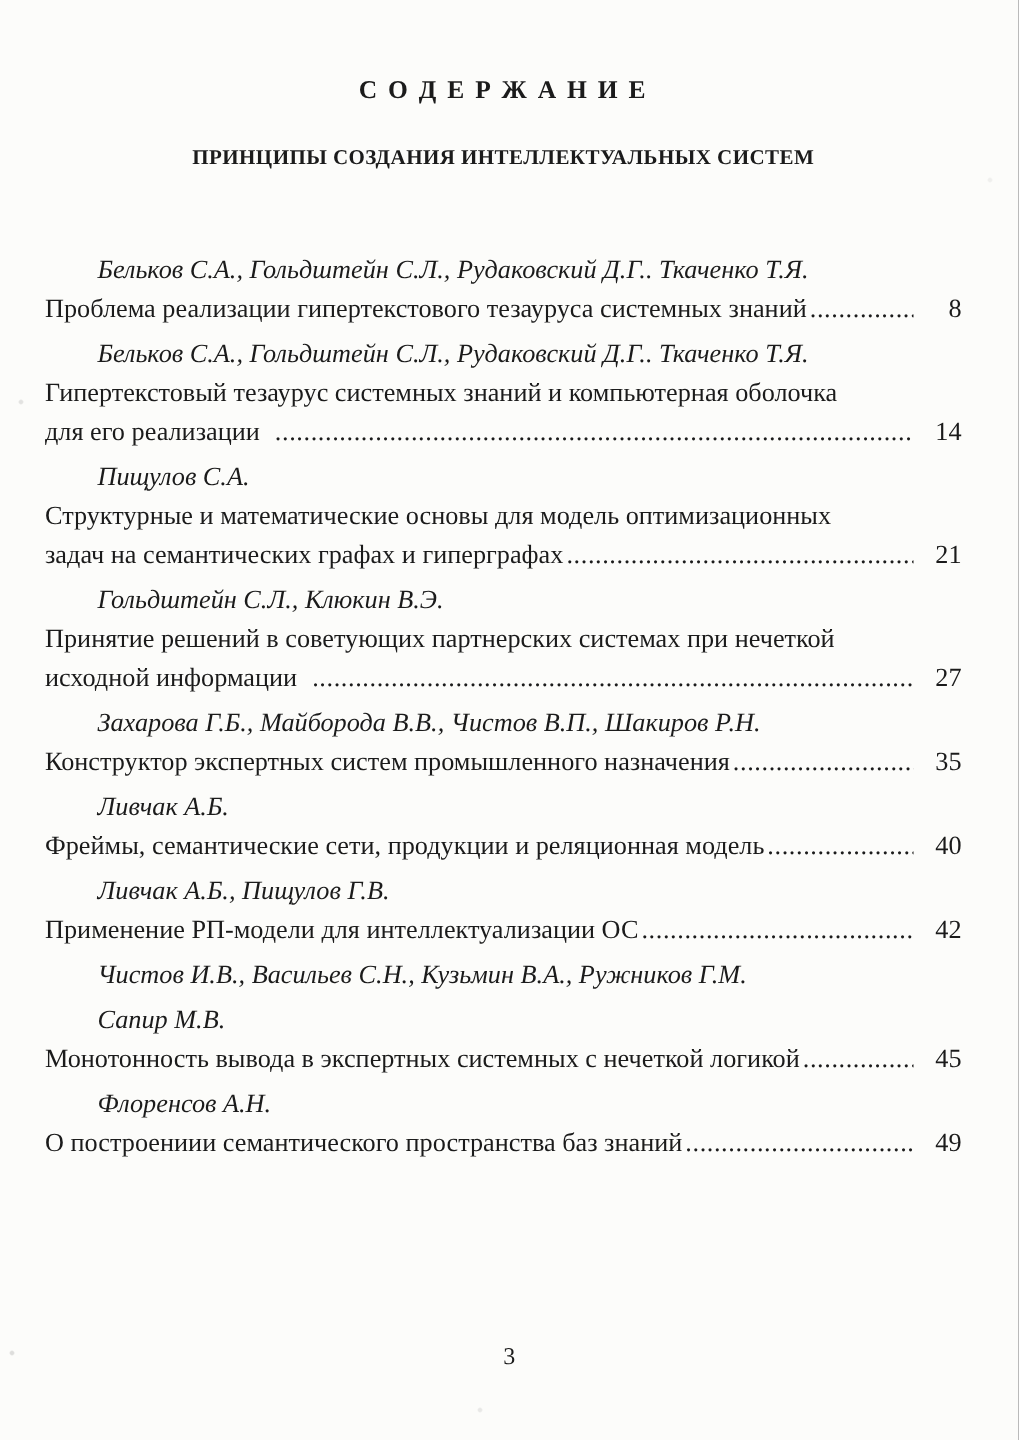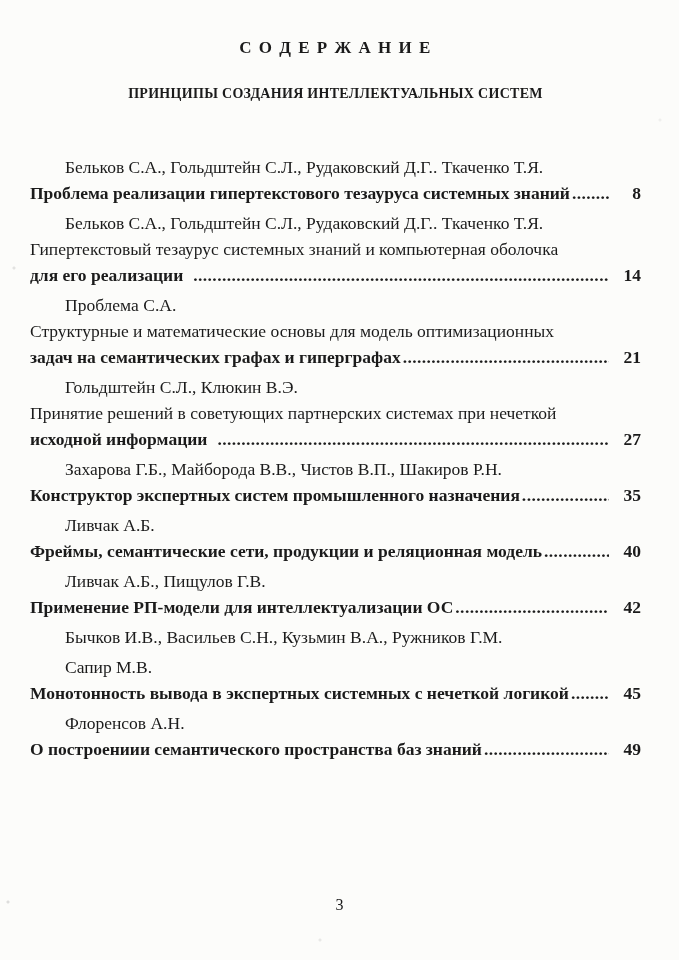--- a/index.html
+++ b/index.html
@@ -14,46 +14,46 @@
       radial-gradient(circle 2px at 14px 268px, rgba(0,0,0,0.10) 0 1px, transparent 2px),
       radial-gradient(circle 2px at 8px 902px, rgba(0,0,0,0.12) 0 1px, transparent 2px),
       radial-gradient(circle 2px at 660px 120px, rgba(0,0,0,0.05) 0 1px, transparent 2px),
       radial-gradient(circle 1px at 320px 940px, rgba(0,0,0,0.08) 0 1px, transparent 2px);
     padding: 38px 38px 0 30px;
     font-family: "Liberation Serif", "DejaVu Serif", serif;
     color: #1b1b1b;
     overflow: hidden;
   }
   .doc-title {
-    margin: 0;
+    margin: 12px;
     font-size: 17px;
     font-weight: bold;
     text-align: center;
     letter-spacing: 1.5px;
     line-height: 20px;
     white-space: pre;
   }
   .section-heading {
     margin: 26px 0 0 0;
     font-size: 14px;
     font-weight: bold;
     text-align: center;
     letter-spacing: 0.3px;
     line-height: 20px;
   }
   .entries { margin-top: 50px; }
   .entry { margin-bottom: 4px; font-size: 17.5px; line-height: 26px; }
   .authors {
     margin-left: 35px;
+    font-style: italic;
   }
   .title-line { }
   .title-row {
     display: flex;
     align-items: baseline;
-    font-weight: bold;
   }
   .title-text { white-space: nowrap; flex: 0 0 auto; }
   .leader {
     flex: 1 1 auto;
     overflow: hidden;
     white-space: nowrap;
     margin: 0 2px 0 2px;
     min-width: 0;
   }
   .leader.gap { margin-left: 10px; }
@@ -98,21 +98,21 @@
       <div class="authors">Бельков С.А., Гольдштейн С.Л., Рудаковский Д.Г.. Ткаченко Т.Я.</div>
       <div class="title-line">Гипертекстовый тезаурус системных знаний и компьютерная  оболочка</div>
       <div class="title-row">
         <span class="title-text">для его реализации</span>
         <span class="leader gap"></span>
         <span class="pageno">14</span>
       </div>
     </div>
 
     <div class="entry">
-      <div class="authors">Проблема С.А.</div>
+      <div class="authors">Пищулов С.А.</div>
       <div class="title-line">Структурные и  математические  основы для модель оптимизационных</div>
       <div class="title-row">
         <span class="title-text">задач на семантических графах и гиперграфах</span>
         <span class="leader"></span>
         <span class="pageno">21</span>
       </div>
     </div>
 
     <div class="entry">
       <div class="authors">Гольдштейн С.Л., Клюкин В.Э.</div>
@@ -145,21 +145,21 @@
     <div class="entry">
       <div class="authors">Ливчак А.Б., Пищулов Г.В.</div>
       <div class="title-row">
         <span class="title-text">Применение РП-модели для интеллектуализации ОС</span>
         <span class="leader"></span>
         <span class="pageno">42</span>
       </div>
     </div>
 
     <div class="entry">
-      <div class="authors">Бычков И.В., Васильев С.Н., Кузьмин В.А., Ружников Г.М.</div>
+      <div class="authors">Чистов И.В., Васильев С.Н., Кузьмин В.А., Ружников Г.М.</div>
     </div>
 
     <div class="entry">
       <div class="authors">Сапир М.В.</div>
       <div class="title-row">
         <span class="title-text">Монотонность вывода в экспертных системных с нечеткой логикой</span>
         <span class="leader"></span>
         <span class="pageno">45</span>
       </div>
     </div>

